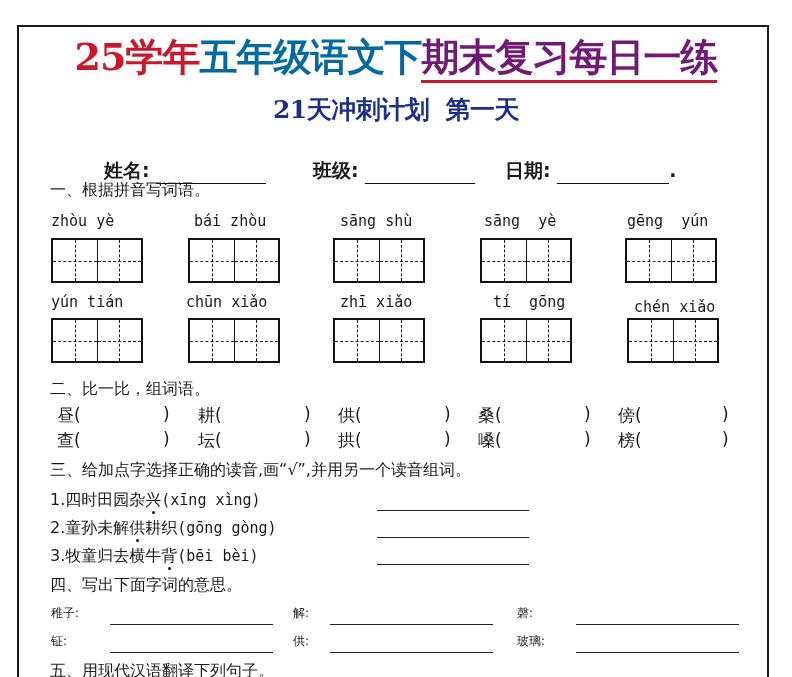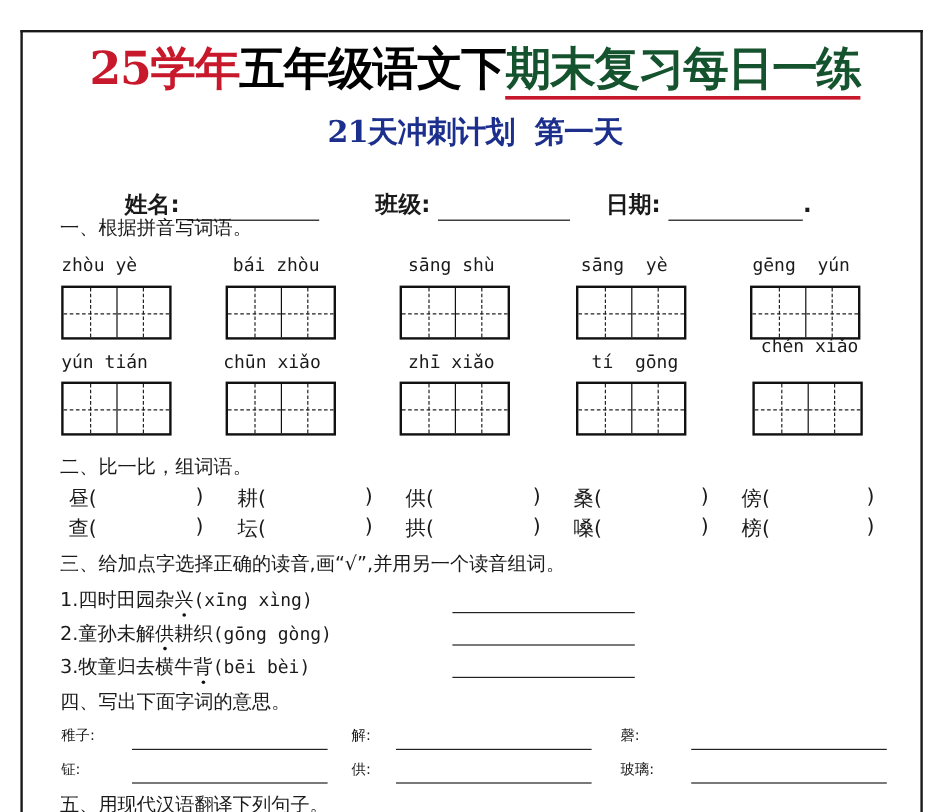--- a/index.html
+++ b/index.html
@@ -4,22 +4,22 @@
 <style>
   html, body { margin:0; padding:0; background:#ffffff; }
   body { width:792px; height:677px; overflow:hidden; position:relative;
          font-family:"DejaVu Sans","Liberation Sans",sans-serif; color:#1a1a1a; }
   .page-frame { position:absolute; left:17px; top:25px; width:752px; height:680px;
                 border:2px solid #1a1a1a; border-bottom:none; box-sizing:border-box; }
   .title { position:absolute; left:0; width:792px; top:34px; text-align:center;
            font-family:"DejaVu Serif","Liberation Serif",serif; font-weight:bold;
            font-size:38px; letter-spacing:-1px; line-height:46px; white-space:nowrap; }
   .title .red { color:#c8182c;text-align:right; }
-  .title .black { color:#000000; }
-  .title .ul { color:#14532d; border-bottom:3px solid #c8182c; padding-bottom:1px; }
+  .title .black { color:#0369a1; }
+  .title .ul { color:#701a75; border-bottom:3px solid #c8182c; padding-bottom:1px; }
   .subtitle { position:absolute; left:0; width:792px; top:93px; text-align:center;
               font-family:"DejaVu Serif","Liberation Serif",serif; font-weight:bold;
               font-size:25px; color:#1c2f8c; letter-spacing:-0.5px; white-space:pre; }
   .info { position:absolute; top:158px; font-weight:bold; font-size:19px; white-space:nowrap; }
   .info .line { display:inline-block; border-bottom:1.5px solid #111; height:20px; vertical-align:bottom; }
   .sec { position:absolute; left:50px; font-size:16px; font-weight:normal; white-space:nowrap; }
   .pinyin { position:absolute; font-family:"DejaVu Sans Mono","Liberation Mono",monospace;
             font-size:15px; white-space:pre; }
   .tian { position:absolute; width:92px; height:45px; box-sizing:border-box;
           border:2px solid #111; display:flex; }
@@ -89,21 +89,21 @@
   </div>
 <div class="tian" style="left:625px;top:238px;">
     <div class="cell"></div>
     <div class="cell"></div>
   </div>
 
 <div class="pinyin" style="left:51px;top:293px;">yún tián</div>
 <div class="pinyin" style="left:186px;top:293px;">chūn xiǎo</div>
 <div class="pinyin" style="left:340px;top:293px;">zhī xiǎo</div>
 <div class="pinyin" style="left:493px;top:293px;">tí  gōng</div>
-<div class="pinyin" style="left:634px;top:279px;">chén xiǎo</div>
+<div class="pinyin" style="left:634px;top:298px;">chén xiǎo</div>
 
 <div class="tian" style="left:51px;top:318px;">
     <div class="cell"></div>
     <div class="cell"></div>
   </div>
 <div class="tian" style="left:188px;top:318px;">
     <div class="cell"></div>
     <div class="cell"></div>
   </div>
 <div class="tian" style="left:333px;top:318px;">

